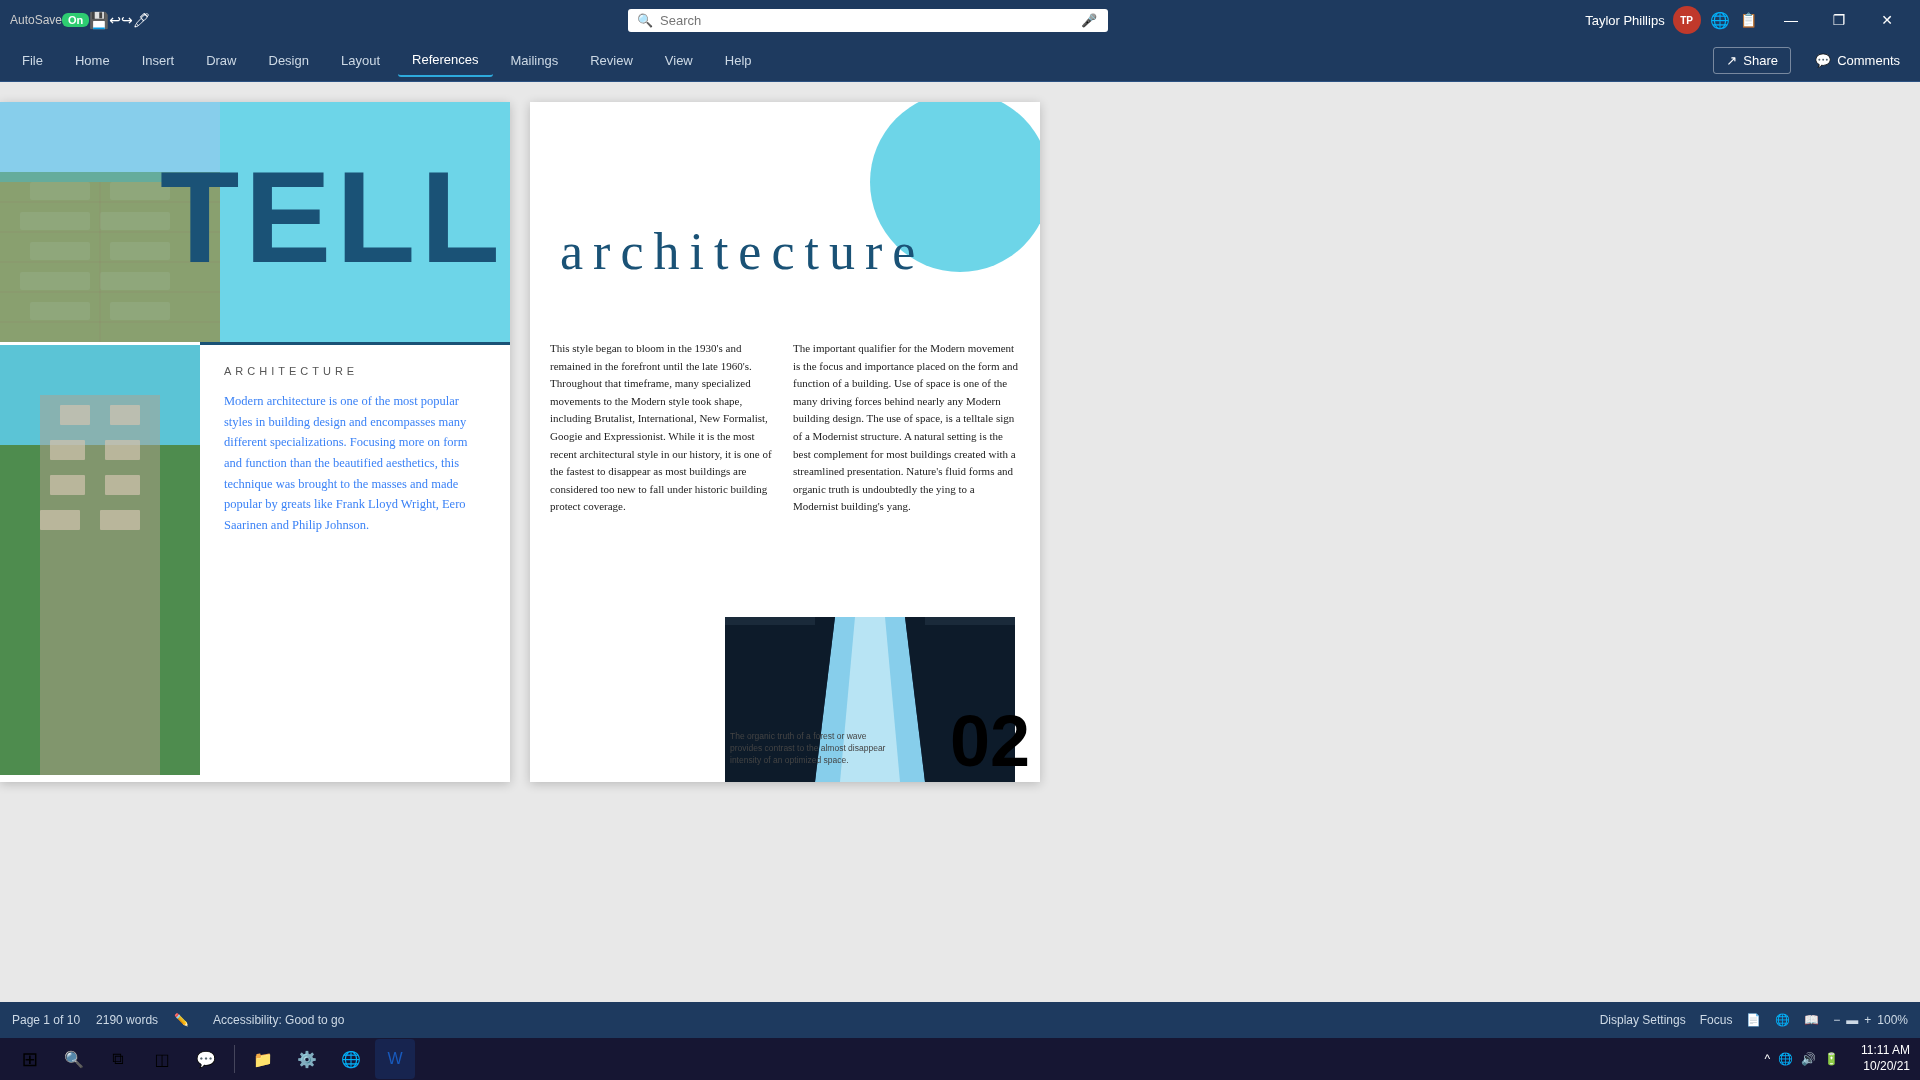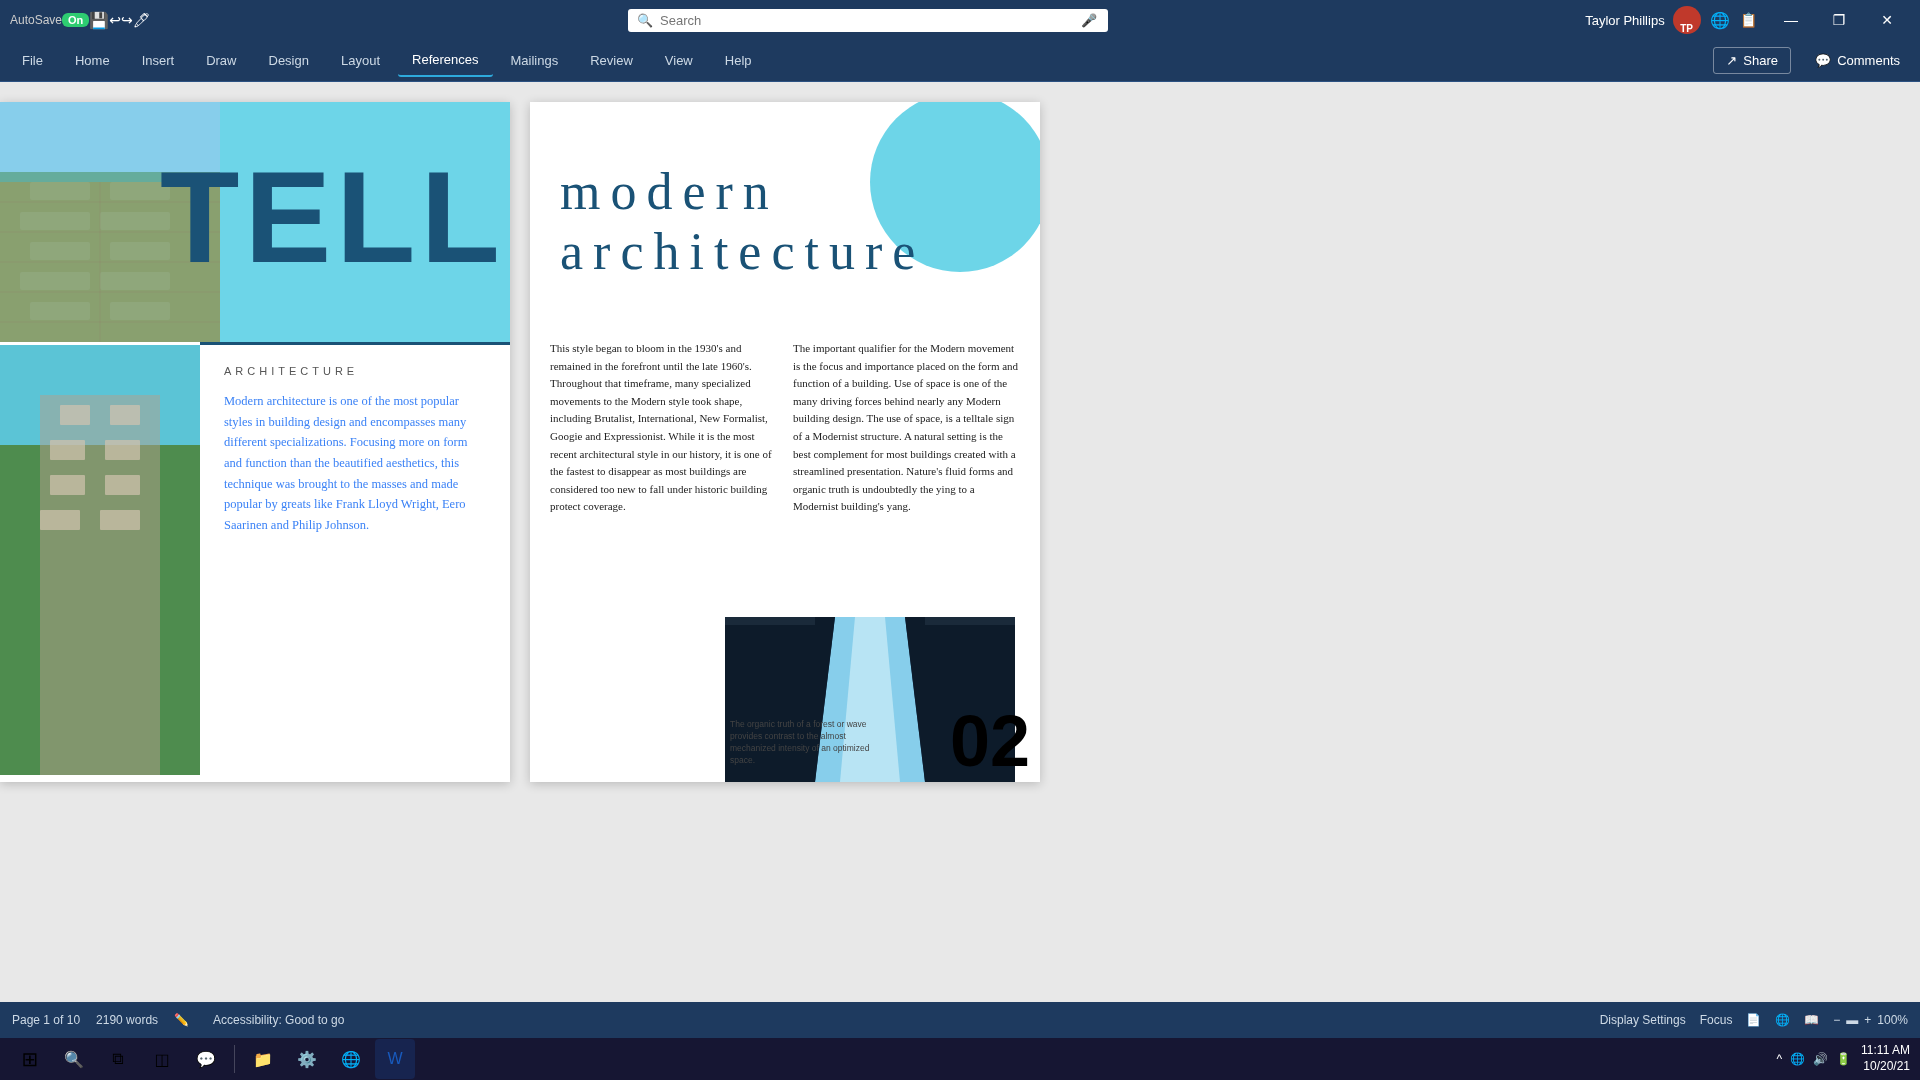--- a/index.html
+++ b/index.html
@@ -40,21 +40,21 @@
       width: 46px;
       height: 40px;
       display: flex;
       align-items: center;
       justify-content: center;
       cursor: pointer;
       font-size: 14px;
       color: white;
     }
     .user-area { display: flex; align-items: center; gap: 8px; font-size: 13px; }
-    .avatar { width: 28px; height: 28px; border-radius: 50%; background: #c0392b; display: flex; align-items: flex-end; justify-content: center; font-size: 11px; font-weight: bold; overflow: hidden; }
+    .avatar { width: 28px; height: 28px; border-radius: 50%; background: #c0392b; display: flex; align-items: center; justify-content: center; font-size: 11px; font-weight: bold; overflow: hidden; }
 
     
     #ribbon {
       height: 42px;
       background: #1e3a5f;
       display: flex;
       align-items: center;
       padding: 0 8px;
       gap: 4px;
       border-bottom: 1px solid #2c5282;
@@ -392,21 +392,21 @@
         </div>
       </div>
     </div>
 
     <div class="page page-right" style="position:relative;">
 
       <div class="page2-header" style="height:230px; position:relative;">
         <div class="circle-bg"></div>
         <div class="modern-arch-title">
           <h1 style="font-size:52px; font-weight:300; color:#1a5276; letter-spacing:10px; line-height:1.15; font-family:Georgia,serif; padding-top:30px;">
-            <span>modern</span><br>
+            <br>
             <span>architecture</span>
           </h1>
         </div>
       </div>
 
       <div class="page2-content">
         <div class="col-text" style="font-size:11px; line-height:1.6; color:#222; font-family:Georgia,serif;">This style began to bloom in the 1930's and remained in the forefront until the late 1960's. Throughout that timeframe, many specialized movements to the Modern style took shape, including Brutalist, International, New Formalist, Googie and Expressionist. While it is the most recent architectural style in our history, it is one of the fastest to disappear as most buildings are considered too new to fall under historic building protect coverage.</div>
         <div class="col-text" style="font-size:11px; line-height:1.6; color:#222; font-family:Georgia,serif;">The important qualifier for the Modern movement is the focus and importance placed on the form and function of a building. Use of space is one of the many driving forces behind nearly any Modern building design. The use of space, is a telltale sign of a Modernist structure. A natural setting is the best complement for most buildings created with a streamlined presentation. Nature's fluid forms and organic truth is undoubtedly the ying to a Modernist building's yang.</div>
       </div>
 
@@ -428,21 +428,21 @@
             <polygon points="0,0 110,0 90,165 0,165" fill="#0d1b2a"></polygon>
             <polygon points="180,0 290,0 290,165 200,165" fill="#0d1b2a"></polygon>
 
             <rect x="0" y="0" width="90" height="8" fill="#1a2a3a"></rect>
             <rect x="200" y="0" width="90" height="8" fill="#1a2a3a"></rect>
           </svg>
         </div>
 
         <div style="position:absolute; bottom:5px; right:10px; font-size:72px; font-weight:900; color:#000000; line-height:1; font-family:Arial Black, Arial, sans-serif;">02</div>
 
-        <div style="position:absolute; bottom:15px; left:200px; width:160px; font-size:8.5px; line-height:1.4; color:#444; font-family:Arial, sans-serif;">The organic truth of a forest or wave provides contrast to the almost mechanized intensity of an optimized space.</div>
+        <div style="position:absolute; bottom:15px; left:200px; width:160px; font-size:8.5px; line-height:1.4; color:#444; font-family:Arial, sans-serif;">The organic truth of a forest or wave provides contrast to the almost disappear intensity of an optimized space.</div>
       </div>
     </div>
 
   </div>
 </div>
 
 <div id="statusbar">
   <span>Page 1 of 10</span>
   <span>2190 words</span>
   <span style="font-size:12px;">✏️</span>
@@ -473,18 +473,18 @@
   <div class="taskbar-btn" style="font-size:16px;">⚙️</div>
   <div class="taskbar-btn" style="font-size:16px; color:#1ca0e9;">🌐</div>
   <div class="taskbar-btn" style="font-size:16px; color:#185abd; background:rgba(24,90,189,0.2); border-radius:4px;">W</div>
   <div class="taskbar-right">
     <div class="sys-tray">
       <span>^</span>
       <span>🌐</span>
       <span>🔊</span>
       <span>🔋</span>
     </div>
-    <div style="text-align:right; line-height:1.3;">
+    <div style="text-align:right; line-height:1.3;margin-left:12px;">
       <div style="font-size:12px;">11:11 AM</div>
       <div style="font-size:12px;">10/20/21</div>
     </div>
   </div>
 </div>
 
 </body></html>

